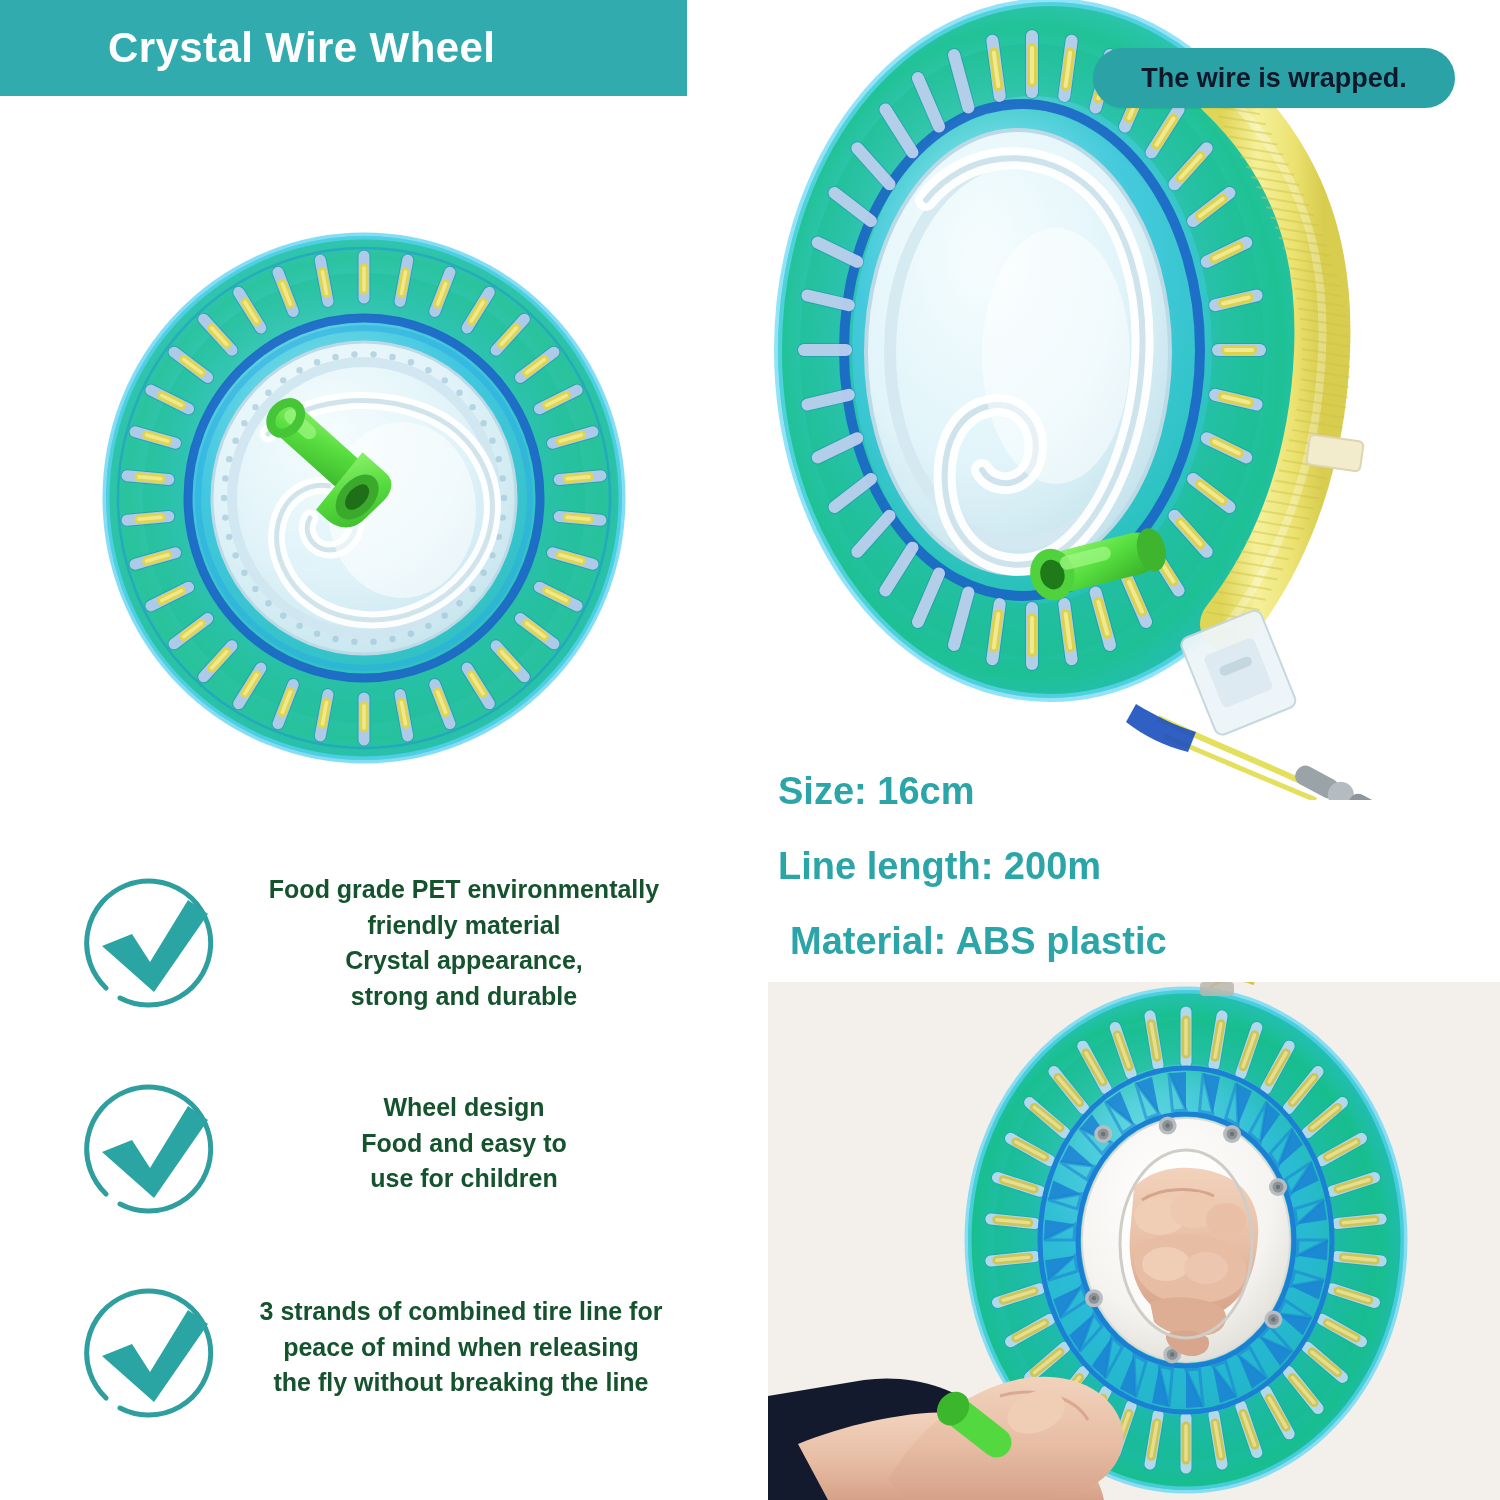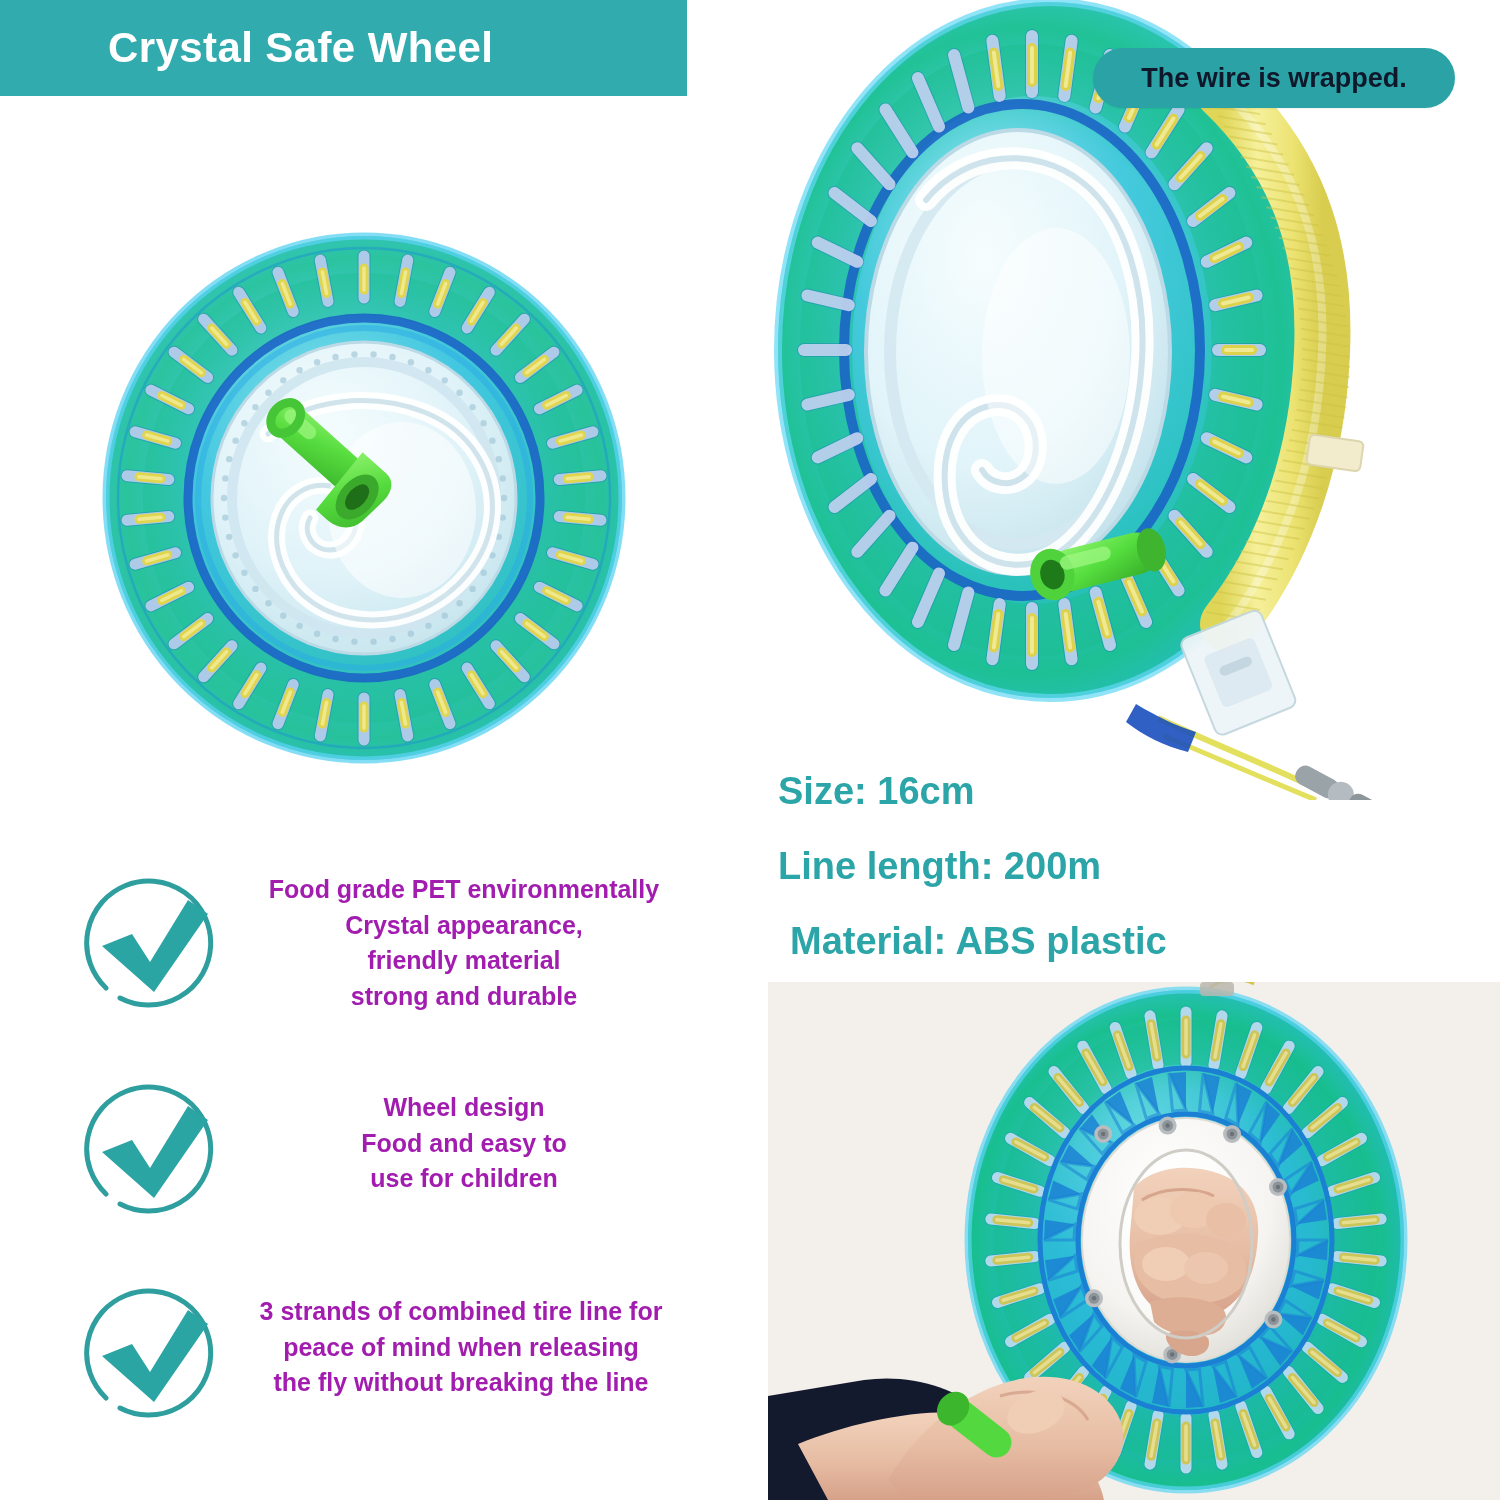--- a/index.html
+++ b/index.html
@@ -42,21 +42,21 @@
   .spec-line.indent{margin-left:12px;}
 
   
   .features{position:absolute;left:84px;top:868px;width:610px;}
   .feature{position:relative;min-height:192px;}
   .feature .icon-wrap{
     position:absolute;left:0;top:8px;width:140px;height:140px;
   }
   .feature .f-text{
     margin-left:150px;padding-top:4px;
-    color:#a21caf;font-size:25px;font-weight:bold;
+    color:#14532d;font-size:25px;font-weight:bold;
     text-align:center;line-height:1.42;
   }
   .feature .f-text div{white-space:nowrap;}
 
   
   .photo{position:absolute;overflow:hidden;}
   #photo-left{left:72px;top:198px;width:600px;height:600px;background:#fff;}
   #photo-right-top{left:760px;top:0px;width:620px;height:800px;background:#fff;}
   #photo-right-bottom{left:768px;top:982px;width:732px;height:518px;background:#f7f5f0;}
 
@@ -891,21 +891,21 @@
           <ellipse cx="176" cy="451" rx="15" ry="18" fill="#3cb62c"></ellipse>
         </g>
 
         <path d="M442 6 C450 -2 470 -6 486 2" fill="none" stroke="#d8c24c" stroke-width="3"></path>
         <rect x="432" y="0" width="34" height="14" rx="4" fill="#b9b6ad" opacity=".85"></rect>
       </g>
     </svg>
   </div>
 
   <div class="title-banner">
-    <span class="title-text">Crystal Safe Wheel</span>
+    <span class="title-text">Crystal Wire Wheel</span>
   </div>
 
   <div class="badge-pill">
     <span class="badge-text">The wire is wrapped.</span>
   </div>
 
   <div class="specs">
     <div class="spec-line">Size: 16cm</div>
     <div class="spec-line">Line length: 200m</div>
     <div class="spec-line indent">Material: ABS plastic</div>
@@ -915,22 +915,22 @@
 
     <div class="feature">
       <span class="icon-wrap">
         <svg viewBox="0 0 140 140" xmlns="http://www.w3.org/2000/svg">
           <path d="M22 112 A62 62 0 1 1 36 122" fill="none" stroke="#2e9e9e" stroke-width="5" stroke-linecap="round"></path>
           <path d="M18 70 L48 58 L66 86 L104 24 L124 38 L70 116 Z" fill="#2ba4a4"></path>
         </svg>
       </span>
       <div class="f-text">
         <div>Food grade PET environmentally</div>
+        <div>friendly material</div>
         <div>Crystal appearance,</div>
-        <div>friendly material</div>
         <div>strong and durable</div>
       </div>
     </div>
 
     <div class="feature" style="min-height:200px;">
       <span class="icon-wrap" style="top:22px;">
         <svg viewBox="0 0 140 140" xmlns="http://www.w3.org/2000/svg">
           <path d="M22 112 A62 62 0 1 1 36 122" fill="none" stroke="#2e9e9e" stroke-width="5" stroke-linecap="round"></path>
           <path d="M18 70 L48 58 L66 86 L104 24 L124 38 L70 116 Z" fill="#2ba4a4"></path>
         </svg>

